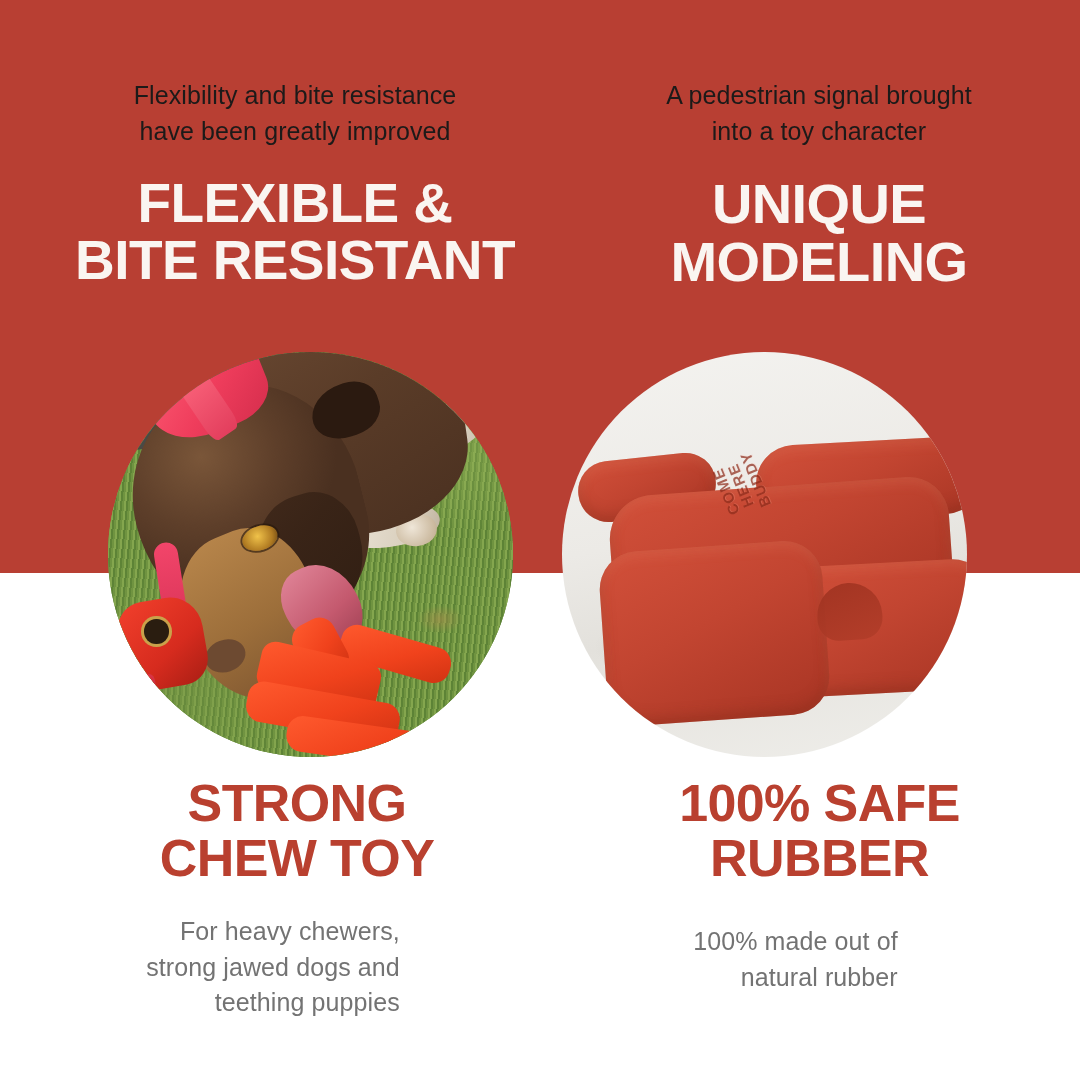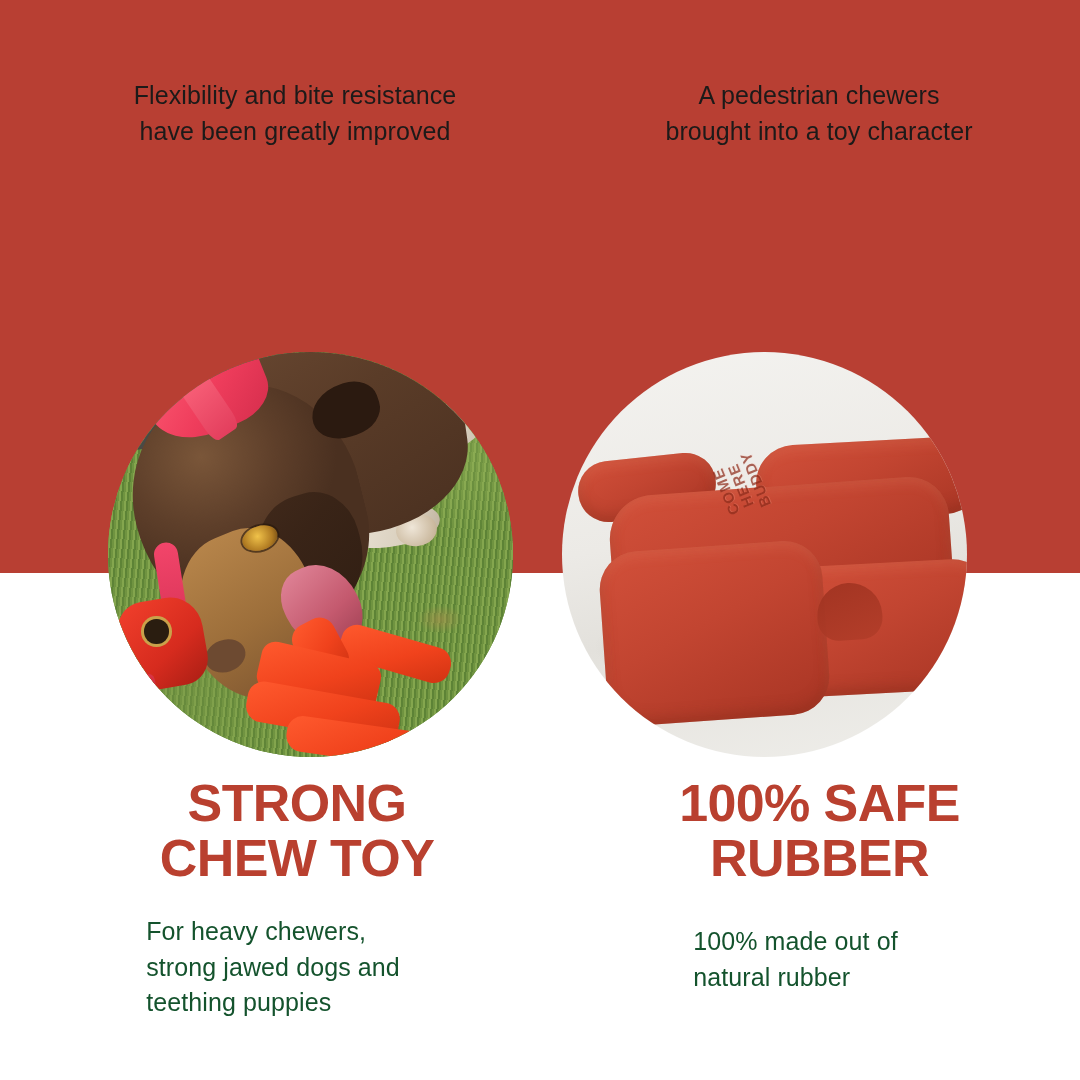--- a/index.html
+++ b/index.html
@@ -382,47 +382,51 @@
     line-height: 1.06;
     font-weight: 700;
     text-align: center;
     letter-spacing: -0.6px;
     text-transform: uppercase;
     white-space: pre-line;
     margin-left: 48px;
   }
   .caption {
     margin-top: 28px;
-    color: #14532d;
+    color: #737373;
     font-size: 25px;
     line-height: 1.42;
     font-weight: 400;
-    text-align: left;
+    text-align: right;
     letter-spacing: 0.1px;
     max-width: 330px;
     white-space: pre-line;
   }
   .bottom-col.right .caption { margin-top: 38px; }
 </style>
 </head>
 <body>
 
 <div class="poster">
 
   <div class="bg-top"></div>
   <div class="bg-bottom"></div>
 
   <div class="top-grid">
 
     <div class="top-col left">
       <div class="sub-line">Flexibility and bite resistance have been greatly improved</div>
+      <div class="headline">FLEXIBLE &amp;
+BITE RESISTANT</div>
     </div>
 
     <div class="top-col right">
-      <div class="sub-line">A pedestrian chewers brought into a toy character</div>
+      <div class="sub-line">A pedestrian signal brought into a toy character</div>
+      <div class="headline">UNIQUE
+MODELING</div>
     </div>
 
   </div>
 
   <div class="photo left">
     <div class="photo-inner">
       <div class="grass"></div>
       <div class="grass-dry"></div>
       <div class="asphalt"></div>
 

